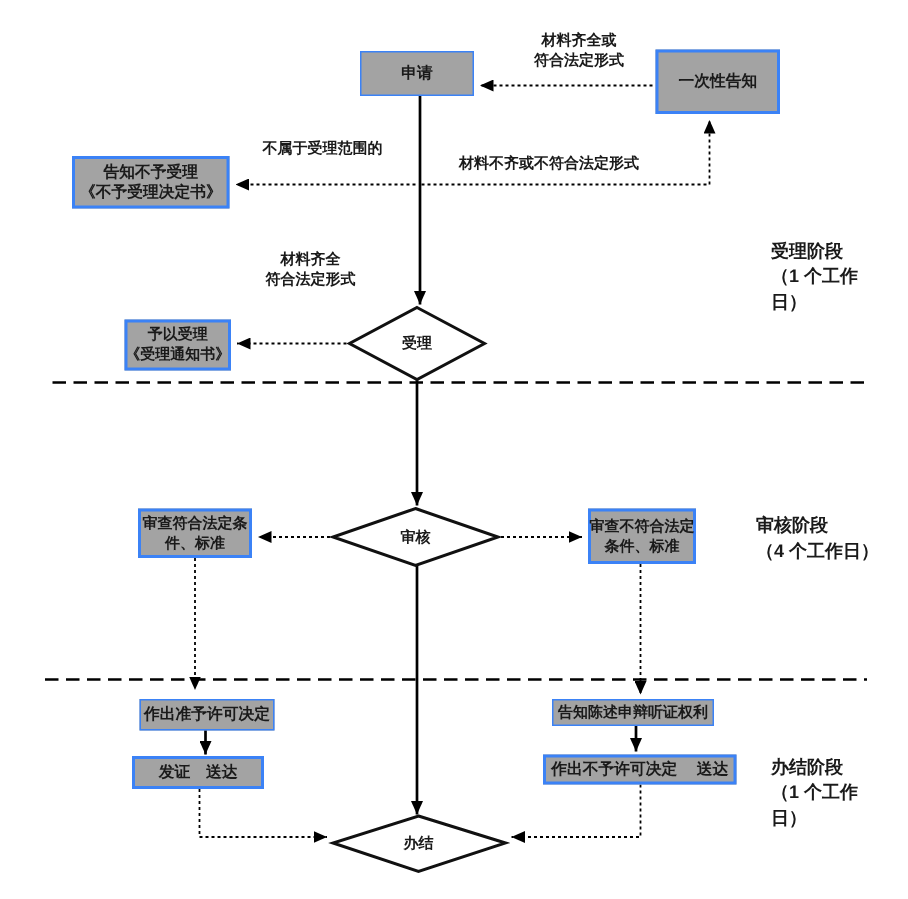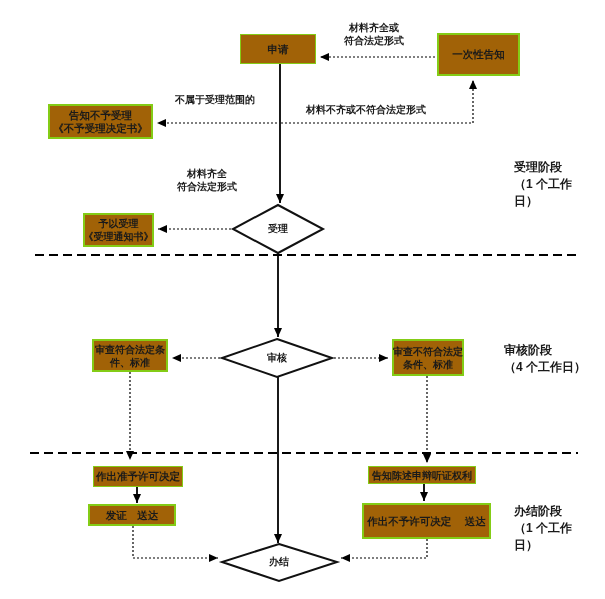--- a/index.html
+++ b/index.html
@@ -2,21 +2,21 @@
 <html><head>
 <meta charset="utf-8">
 <style>
   html,body{margin:0;padding:0;background:#ffffff;}
   #canvas{
     position:relative;width:605px;height:599px;background:#ffffff;overflow:hidden;
     font-family:"Liberation Sans","DejaVu Sans",sans-serif;color:#1a1a1a;
   }
   #wires{position:absolute;left:0;top:0;width:605px;height:599px;}
   .box{
-    position:absolute;box-sizing:border-box;background:#a16207;border:2px solid #84cc16;
+    position:absolute;box-sizing:border-box;background:#a3a3a3;border:2px solid #3b82f6;
     display:flex;align-items:center;justify-content:center;text-align:center;
     font-size:10.5px;font-weight:bold;line-height:13px;white-space:pre;color:#1a1a1a;
   }
   .box.thin{border-width:1.5px;}
   .box.sm{font-size:10px;}
   .dlabel{
     position:absolute;text-align:center;font-size:10px;font-weight:bold;
     color:#1a1a1a;white-space:pre;
   }
   .lbl{
@@ -80,27 +80,27 @@
 
   <div class="box sm" style="left:392px;top:339px;width:72px;height:37px;">审查不符合法定
 条件、标准</div>
 
   <div class="box thin" style="left:93px;top:466px;width:90px;height:21px;">作出准予许可决定</div>
 
   <div class="box" style="left:88px;top:504px;width:88px;height:22px;">发证　送达</div>
 
   <div class="box thin sm" style="left:368px;top:466px;width:108px;height:18px;">告知陈述申辩听证权利</div>
 
-  <div class="box" style="left:362px;top:503px;width:129px;height:36px;">作出不予许可决定　 送达</div>
+  <div class="box" style="left:362px;top:503px;width:129px;height:20px;font-family:Liberation Serif, serif;">作出不予许可决定　 送达</div>
 
   <div class="dlabel" style="left:248px;top:222px;width:60px;">受理</div>
   <div class="dlabel" style="left:247px;top:351px;width:60px;">审核</div>
   <div class="dlabel" style="left:249px;top:555px;width:60px;">办结</div>
 
-  <div class="lbl" style="left:331px;top:21px;width:86px;">材料齐全或
+  <div class="lbl" style="left:343px;top:21px;width:86px;">材料齐全或
 符合法定形式</div>
 
   <div class="lbl" style="left:170px;top:94px;width:90px;font-family:Liberation Mono, monospace;">不属于受理范围的</div>
 
   <div class="lbl" style="left:304px;top:103px;width:124px;">材料不齐或不符合法定形式</div>
 
   <div class="lbl" style="left:167px;top:167px;width:80px;">材料齐全
 符合法定形式</div>
 
   <div class="stage" style="left:514px;top:159px;width:78px;">受理阶段

